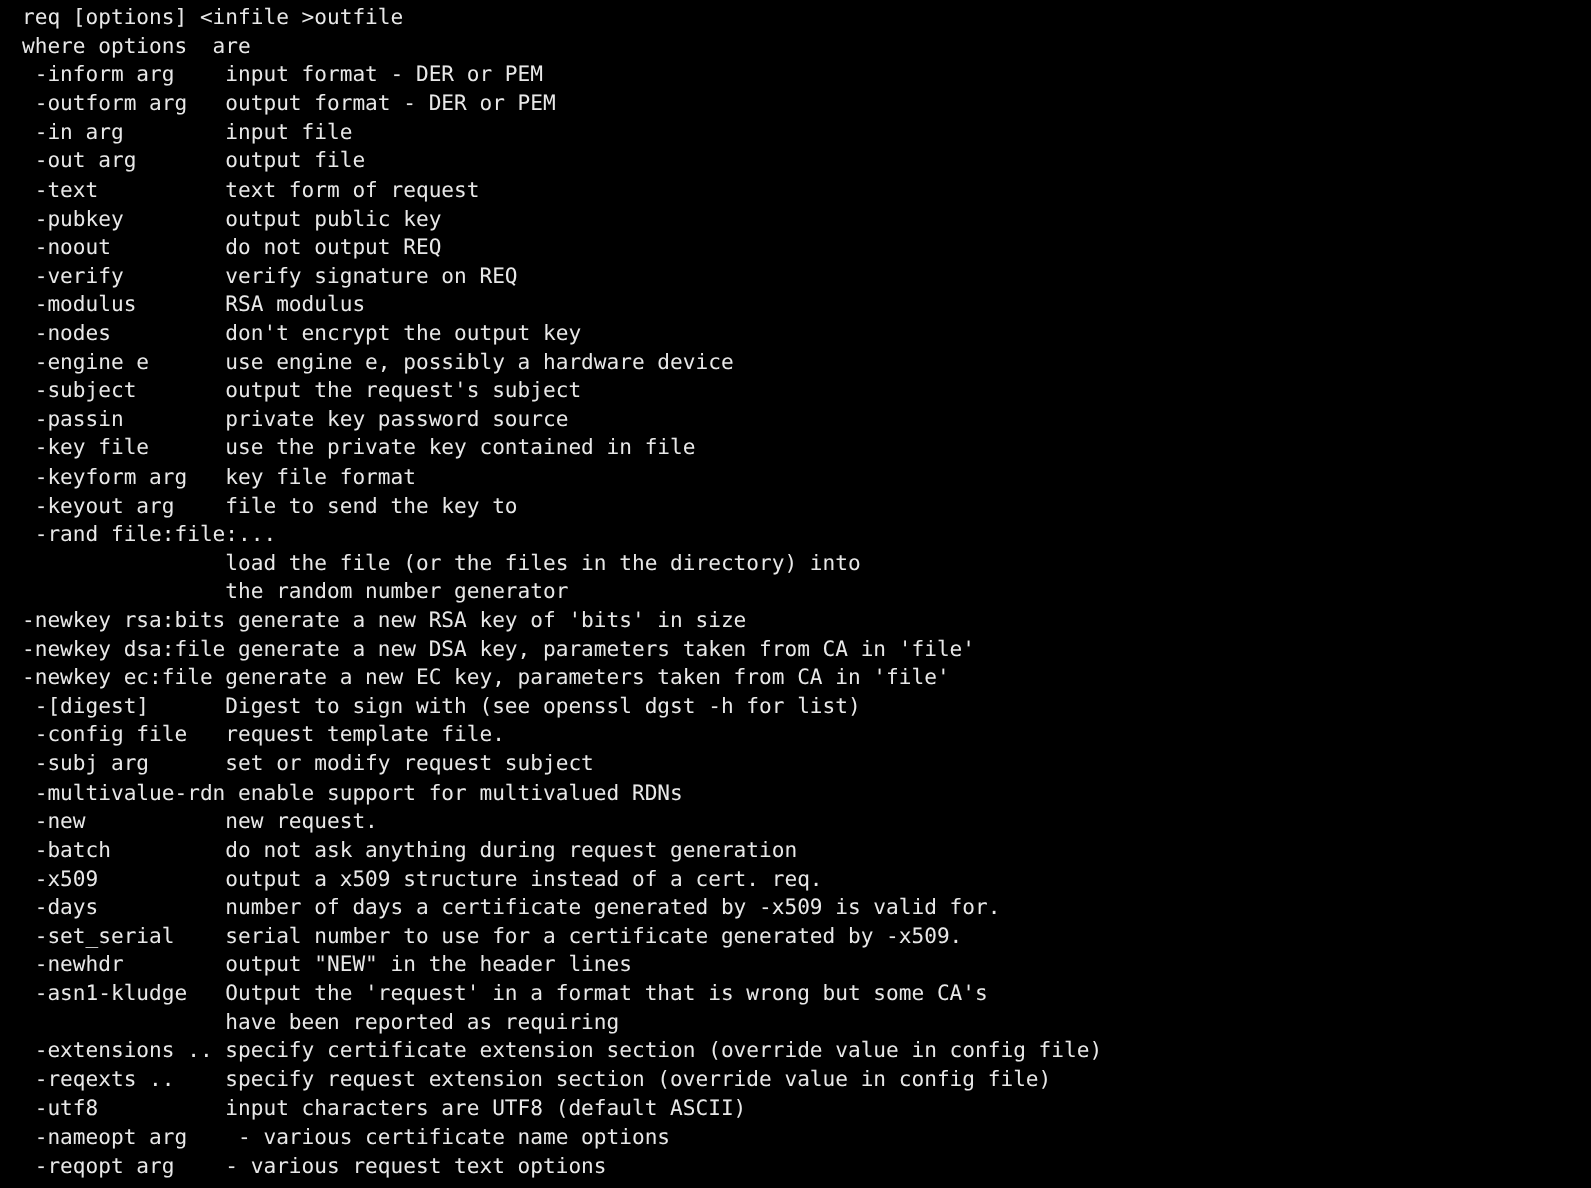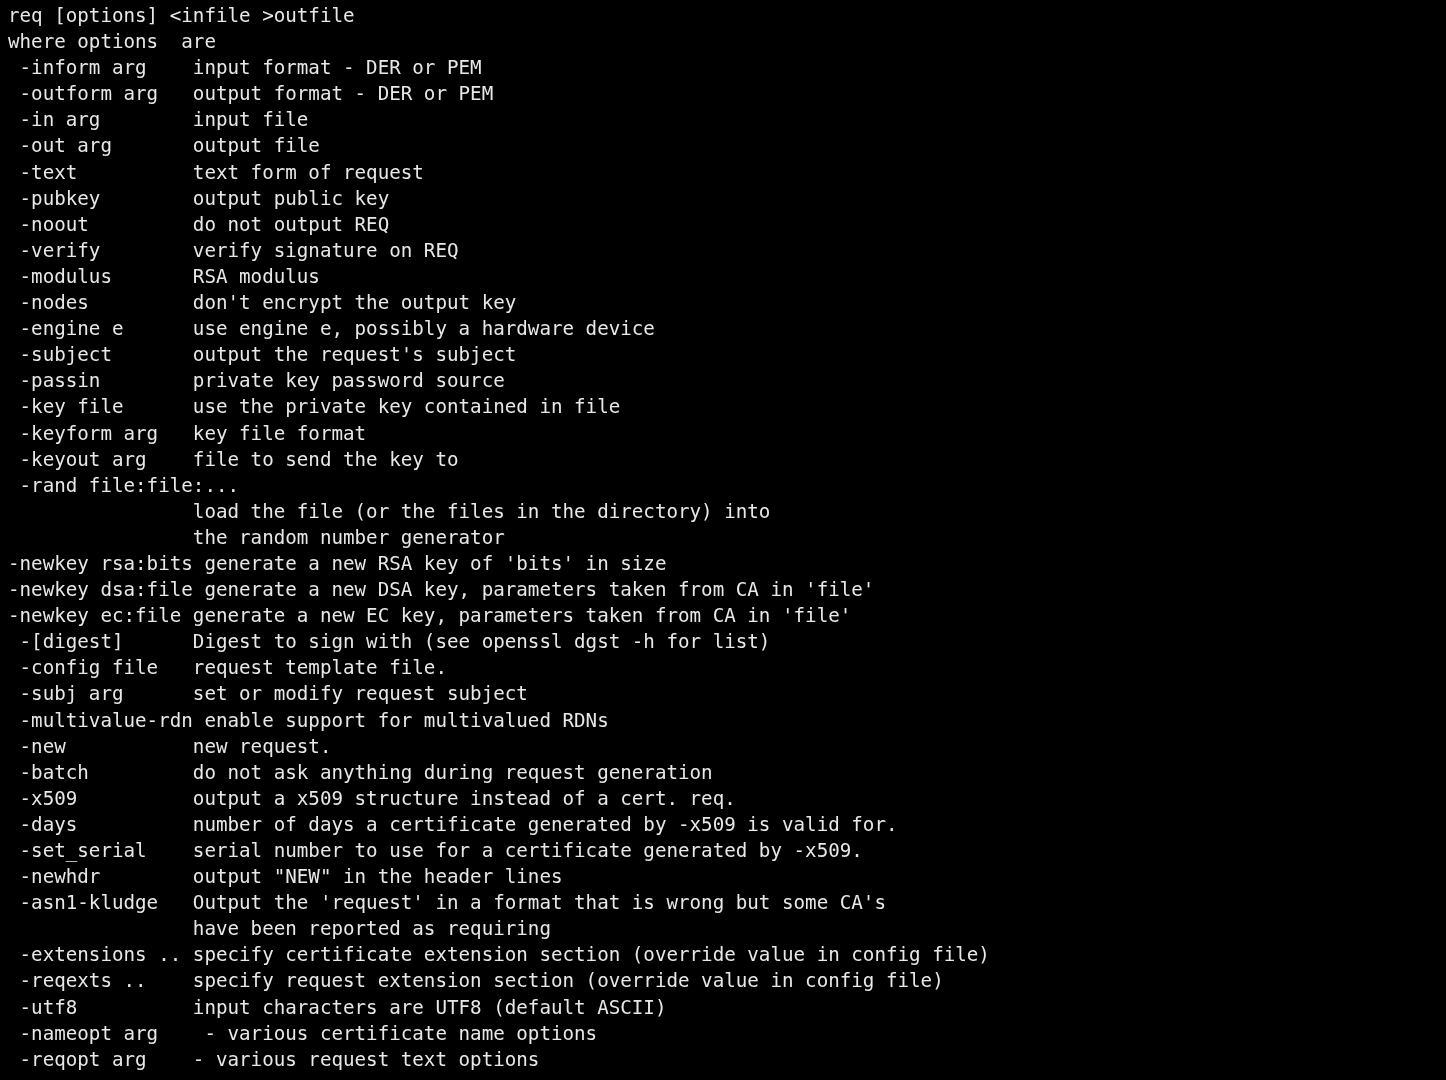--- a/index.html
+++ b/index.html
@@ -14,21 +14,21 @@
     overflow: hidden;
   }
   #terminal {
     width: 1446px;
     height: 1080px;
     background: #000000;
     color: #e8e8e8;
     font-family: "DejaVu Sans Mono", "Liberation Mono", monospace;
     font-size: 19.2px;
     line-height: 26.1px;
-    padding: 3px 0 0 8px;
+    padding: 3px 0 0 20px;
     box-sizing: border-box;
     white-space: pre;
     letter-spacing: 0px;
     -webkit-font-smoothing: antialiased;
   }
   .term-line {
     height: 26.1px;
     white-space: pre;
     font-family: "DejaVu Sans Mono", "Liberation Mono", monospace;
   }

